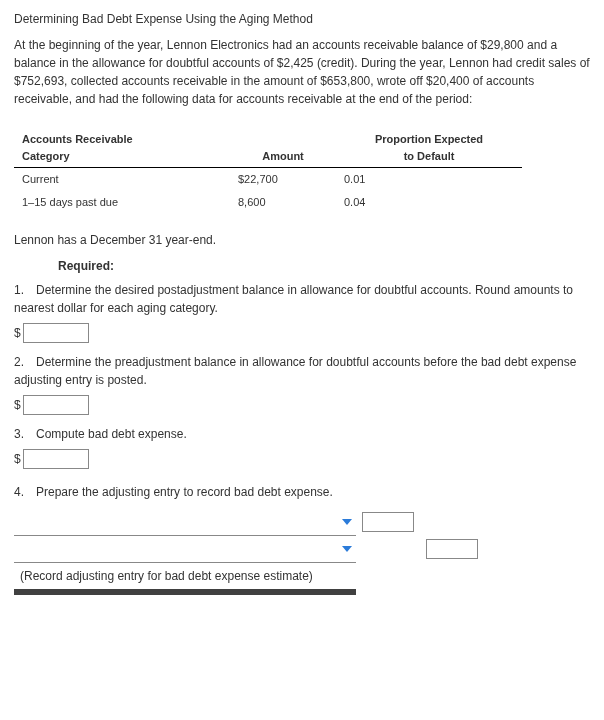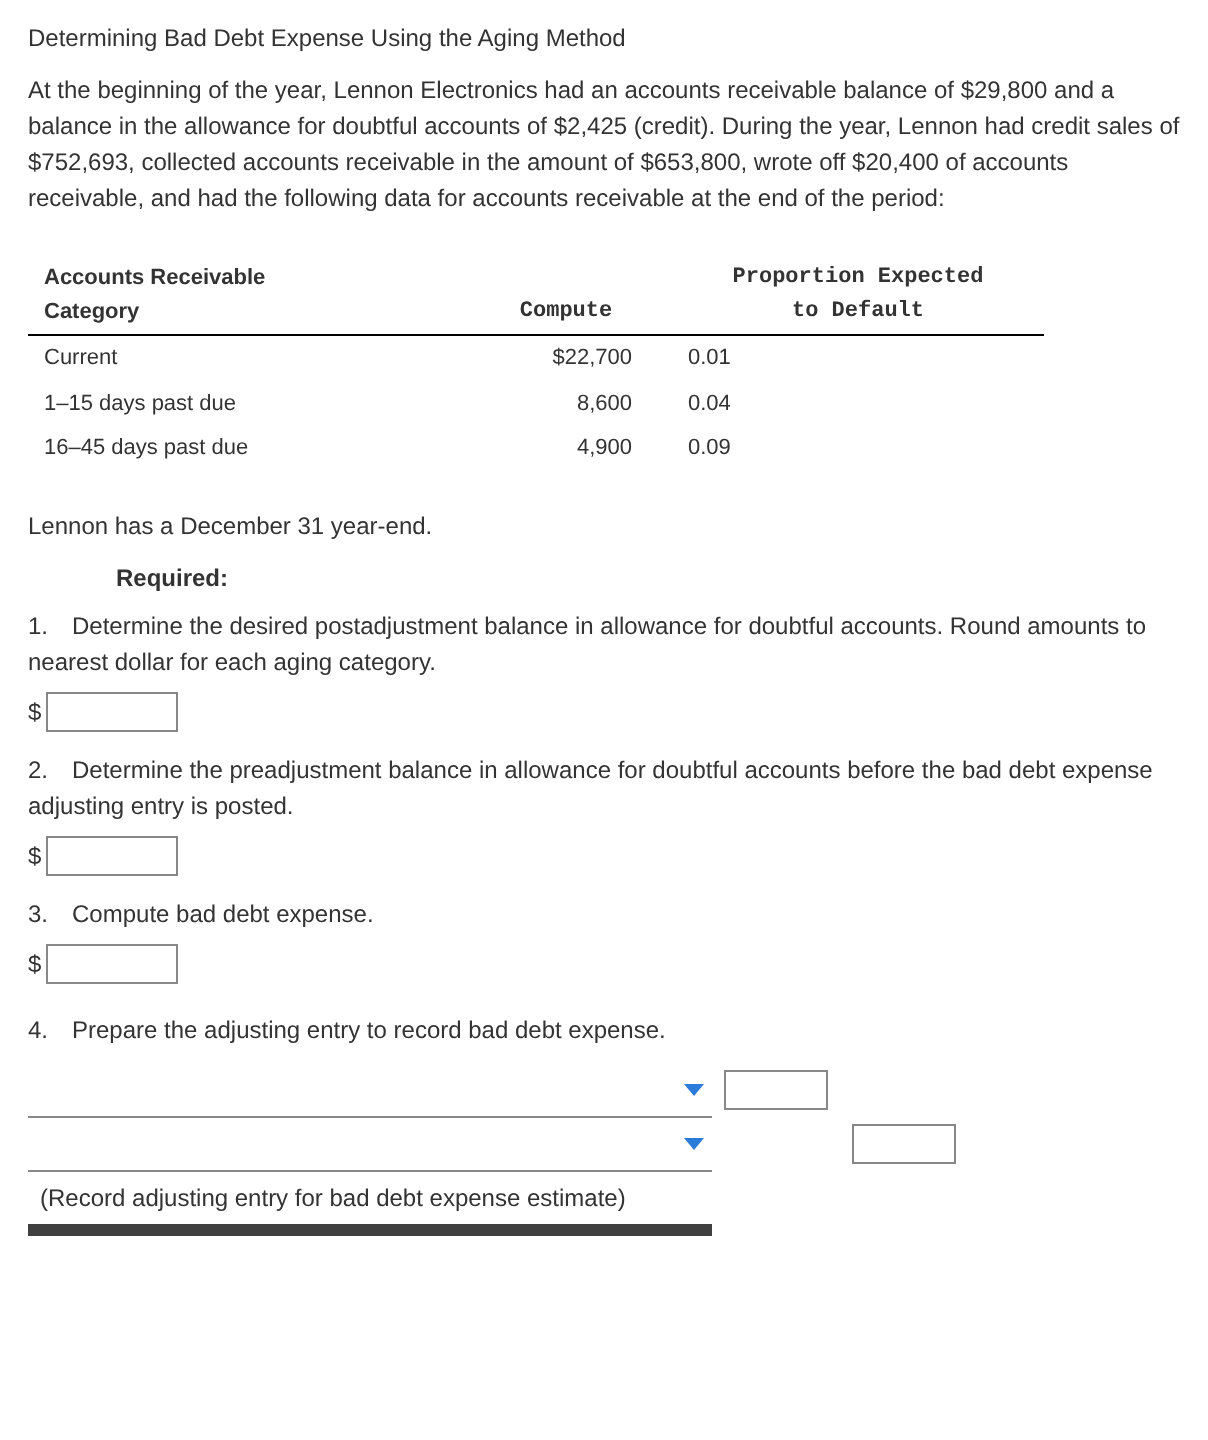--- a/index.html
+++ b/index.html
@@ -26,28 +26,27 @@
     padding: 3px 8px;
     text-align: left;
     font-size: 11px;
   }
   table.aging th {
     font-weight: bold;
     border-bottom: 1px solid #000;
     vertical-align: bottom;
   }
   table.aging td.amt {
-    text-align: right;
+    text-align: left;
     padding-right: 20px;
   }
   table.aging td.prop {
   }
   table.aging th.center {
     text-align: center;
-    font-family: Liberation Mono, monospace;
   }
   .total-row td.amt {
     border-top: 1px solid #000;
     border-bottom: 3px double #000;
   }
   .subhead {
     font-weight: bold;
     margin-top: 8px;
     margin-bottom: 6px;
     padding-left: 44px;
@@ -122,42 +121,37 @@
 
 <div class="intro">At the beginning of the year, Lennon Electronics had an accounts receivable balance of $29,800 and a balance in the allowance for doubtful accounts of $2,425 (credit). During the year, Lennon had credit sales of $752,693, collected accounts receivable in the amount of $653,800, wrote off $20,400 of accounts receivable, and had the following data for accounts receivable at the end of the period:</div>
 
 <table class="aging">
   <thead>
     <tr>
       <th class="col-cat">
         <span>Accounts Receivable</span><br>
         <span>Category</span>
       </th>
-      <th class="col-amt center">Compute</th>
+      <th class="col-amt center">Amount</th>
       <th class="col-prop center">
         <span>Proportion Expected</span><br>
         <span>to Default</span>
       </th>
     </tr>
   </thead>
   <tbody>
     <tr>
       <td>Current</td>
       <td class="amt">$22,700</td>
       <td class="prop">0.01</td>
     </tr>
     <tr>
       <td>1–15 days past due</td>
       <td class="amt">8,600</td>
       <td class="prop">0.04</td>
-    </tr>
-    <tr>
-      <td>16–45 days past due</td>
-      <td class="amt">4,900</td>
-      <td class="prop">0.09</td>
     </tr>
   </tbody>
 </table>
 
 <div style="margin-top:18px;">Lennon has a December 31 year-end.</div>
 
 <div class="subhead">Required:</div>
 
 <div class="req-item">1. Determine the desired postadjustment balance in allowance for doubtful accounts. Round amounts to nearest dollar for each aging category.</div>
 <div class="input-line">

